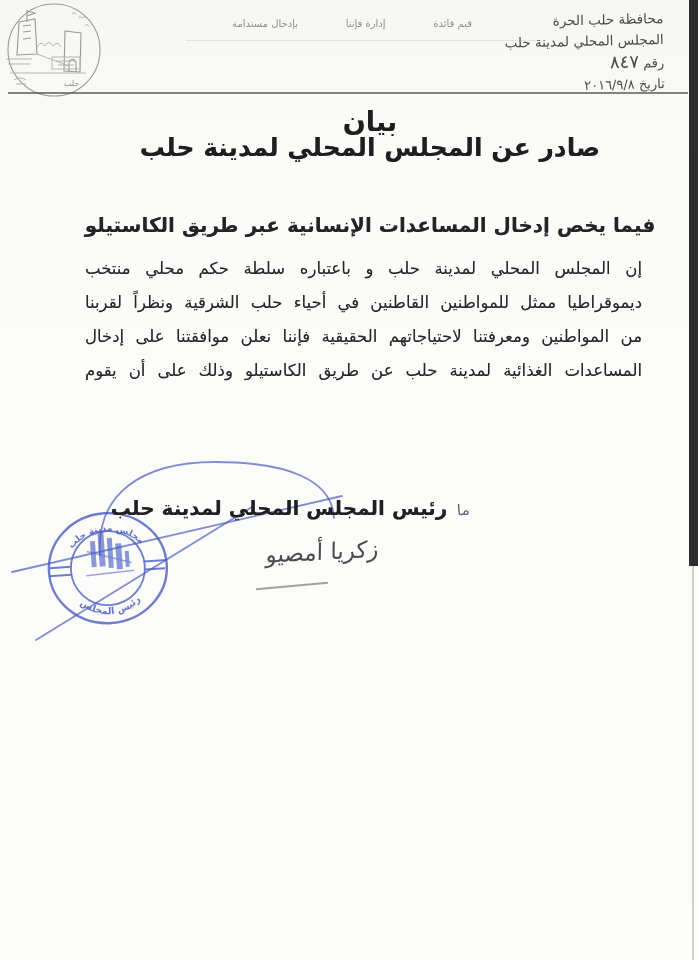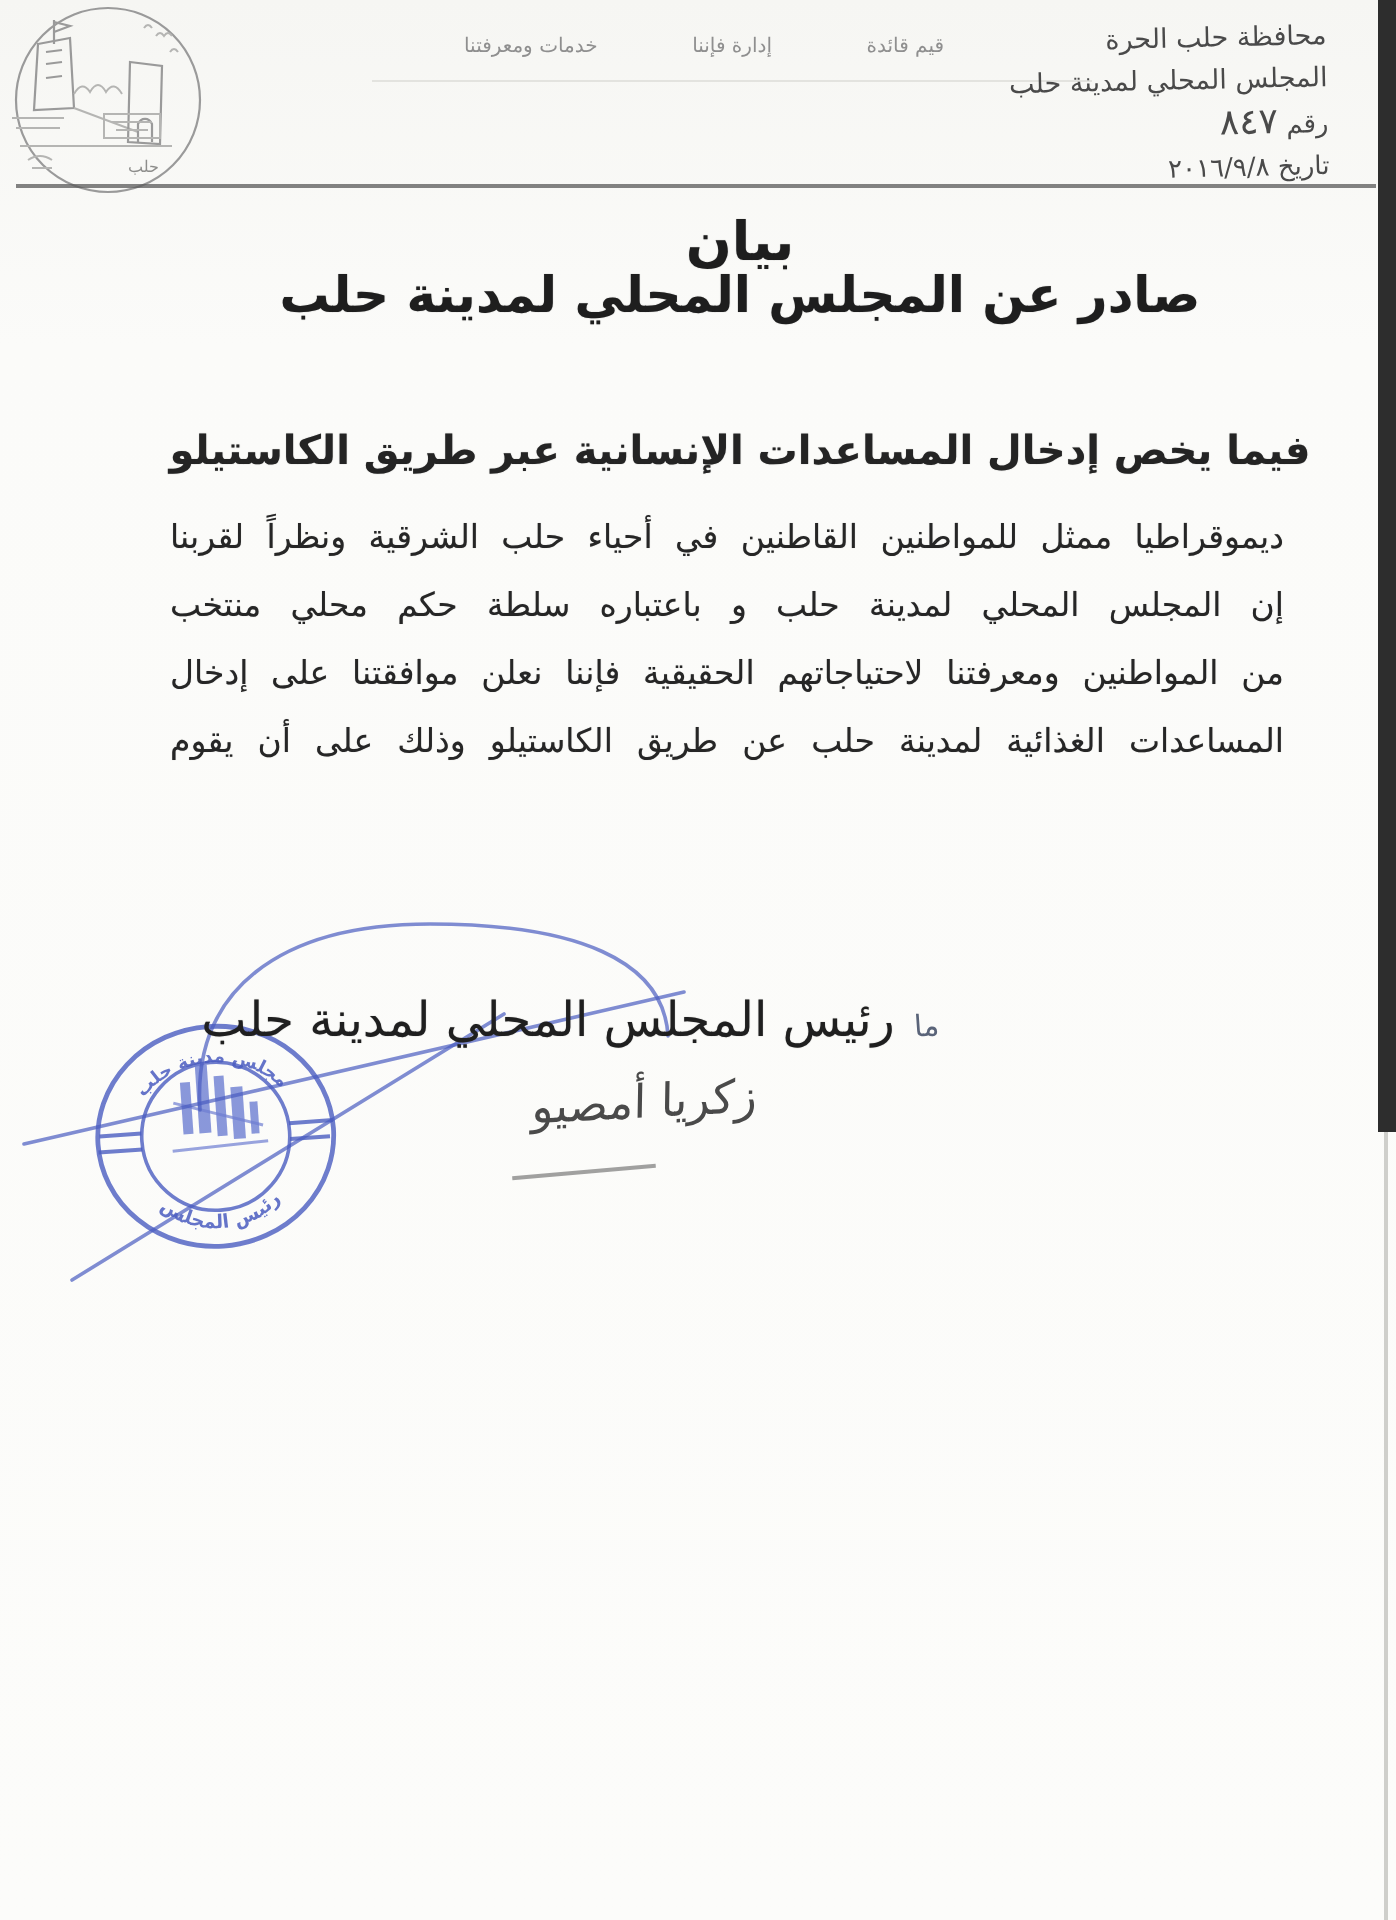--- a/index.html
+++ b/index.html
@@ -54,21 +54,21 @@
     height:34px;line-height:34px;white-space:nowrap;
     text-align:justify;text-align-last:justify;
     text-shadow:0 0 .4px rgba(40,40,40,.4);
   }
 
   
   .sig-title-row{
     position:absolute;top:496px;right:228px;direction:rtl;display:flex;gap:10px;align-items:baseline;
   }
   .sig-side-mark{font-size:15px;color:#3e4a63;opacity:.85;transform:rotate(-4deg);}
-  .sig-title{font-size:24px;font-weight:normal;color:#1f1f1f;white-space:nowrap;text-shadow:0 0 .5px rgba(40,40,40,.45);}
+  .sig-title{font-size:20px;font-weight:bold;color:#1f1f1f;white-space:nowrap;text-shadow:0 0 .5px rgba(40,40,40,.45);}
   .sig-name{
     position:absolute;top:534px;left:232px;width:180px;text-align:center;direction:rtl;
     font-size:23px;color:var(--hand);transform:rotate(-3deg) skewX(-4deg);
   }
   .sig-flick{position:absolute;left:256px;top:585px;width:72px;height:2px;background:#555;opacity:.55;transform:rotate(-5deg);}
 
   .stamp{position:absolute;left:36px;top:502px;transform:rotate(-4deg);}
   .stamp .st-stroke{stroke:var(--stamp-blue);fill:none;opacity:.8;}
   .stamp text{fill:var(--stamp-blue);opacity:.85;font-family:"DejaVu Sans",sans-serif;font-weight:bold;}
   .stamp .cit{fill:#6d7ed2;opacity:.8;}
@@ -107,21 +107,21 @@
       <rect class="lg-light" x="62" y="55" width="28" height="12"></rect>
       <path class="lg-light" d="M66,59 h20 M68,63 h16"></path>
       <path class="lg-light" d="M24,78 q6,-4 12,0 M26,82 h10"></path>
       <text x="74" y="84" font-size="8">حلب</text>
     </svg>
   </div>
 
   <div class="motto">
     <span>قيم قائدة</span>
     <span>إدارة فإننا</span>
-    <span>خدمات ومعرفتنا</span>
+    <span>بإدخال مستدامة</span>
   </div>
   <div class="motto-rule"></div>
 
   <div class="letterhead-right hand">
     <div>محافظة حلب الحرة</div>
     <div>المجلس المحلي لمدينة حلب</div>
     <div class="num-line">
       <span>رقم</span>
       <span class="num-val">٨٤٧</span>
     </div>
@@ -133,22 +133,22 @@
 
   <div class="header-rule"></div>
 
   <div class="titles">
     <div class="t-main">بيان</div>
     <div class="t-issued">صادر عن المجلس المحلي لمدينة حلب</div>
     <div class="t-subject">فيما يخص إدخال المساعدات الإنسانية عبر طريق الكاستيلو</div>
   </div>
 
   <div class="body-text">
+    <div class="bline">إن المجلس المحلي لمدينة حلب و باعتباره سلطة حكم محلي منتخب</div>
     <div class="bline">ديموقراطيا ممثل للمواطنين القاطنين في أحياء حلب الشرقية ونظراً لقربنا</div>
-    <div class="bline">إن المجلس المحلي لمدينة حلب و باعتباره سلطة حكم محلي منتخب</div>
     <div class="bline">من المواطنين ومعرفتنا لاحتياجاتهم الحقيقية فإننا نعلن موافقتنا على إدخال</div>
     <div class="bline">المساعدات الغذائية لمدينة حلب عن طريق الكاستيلو وذلك على أن يقوم</div>
   </div>
 
   <svg class="stamp" width="148" height="136" viewBox="0 0 148 136">
     <defs>
       <path id="arcTop" d="M 26,74 A 46,45 0 0 1 118,74"></path>
       <path id="arcBot" d="M 29,70 A 43,42 0 0 0 115,70"></path>
     </defs>
     <ellipse class="st-stroke" cx="72" cy="66" rx="59" ry="55" stroke-width="2.4"></ellipse>

